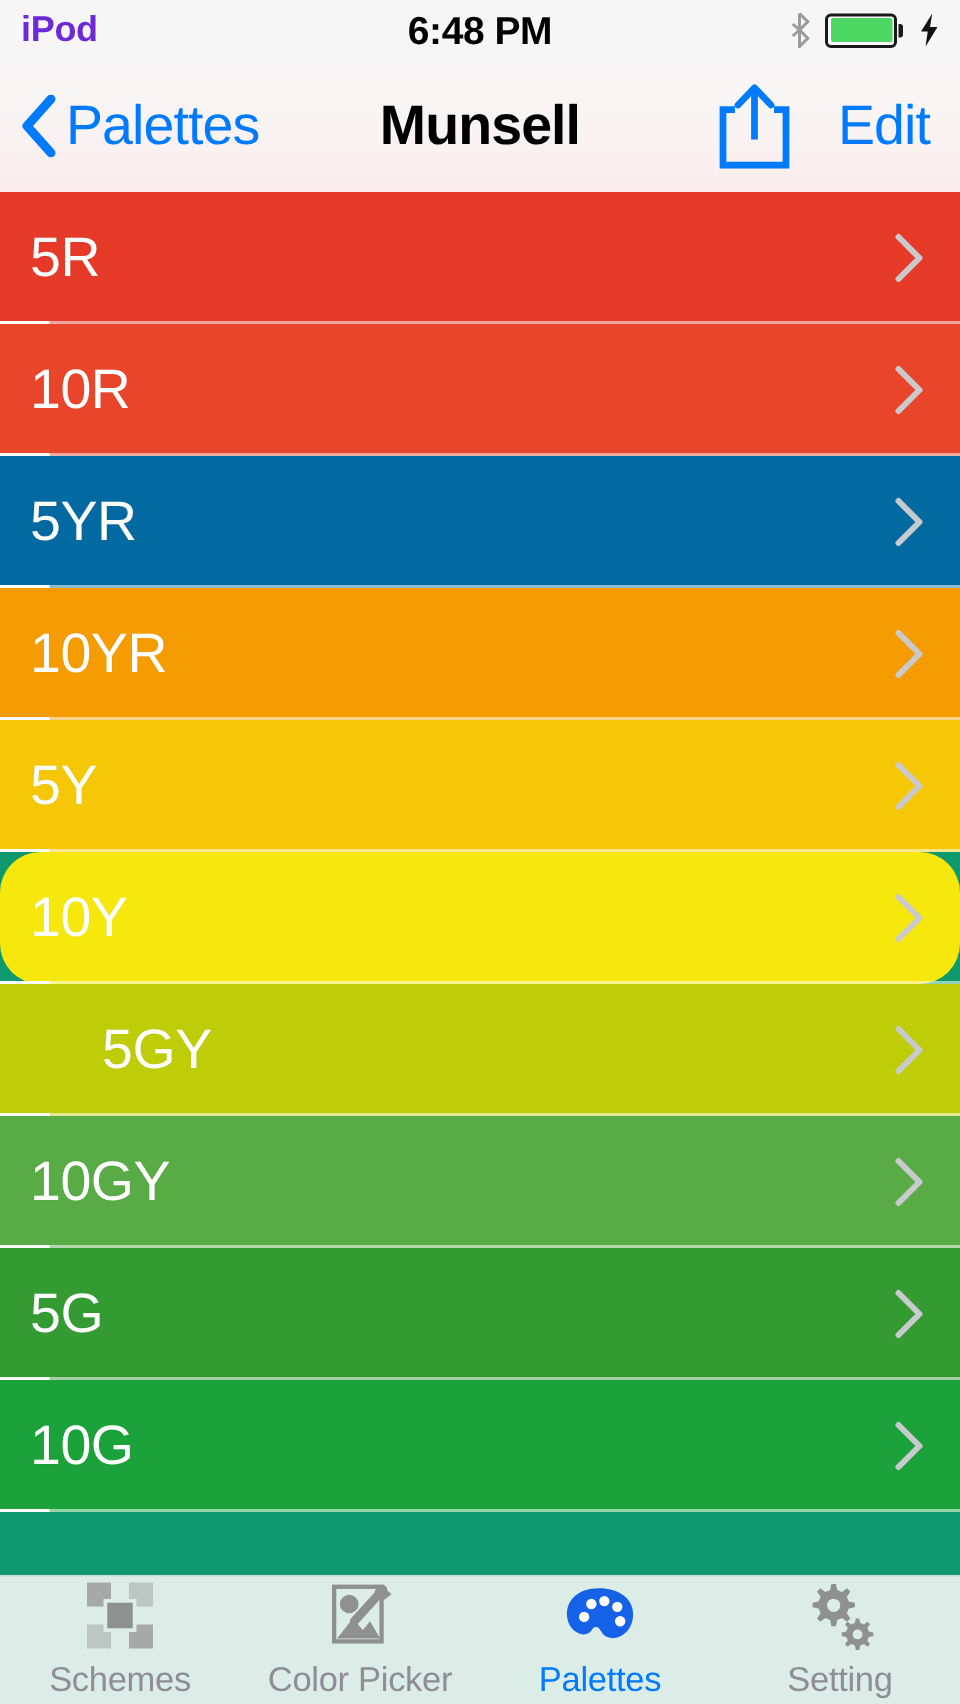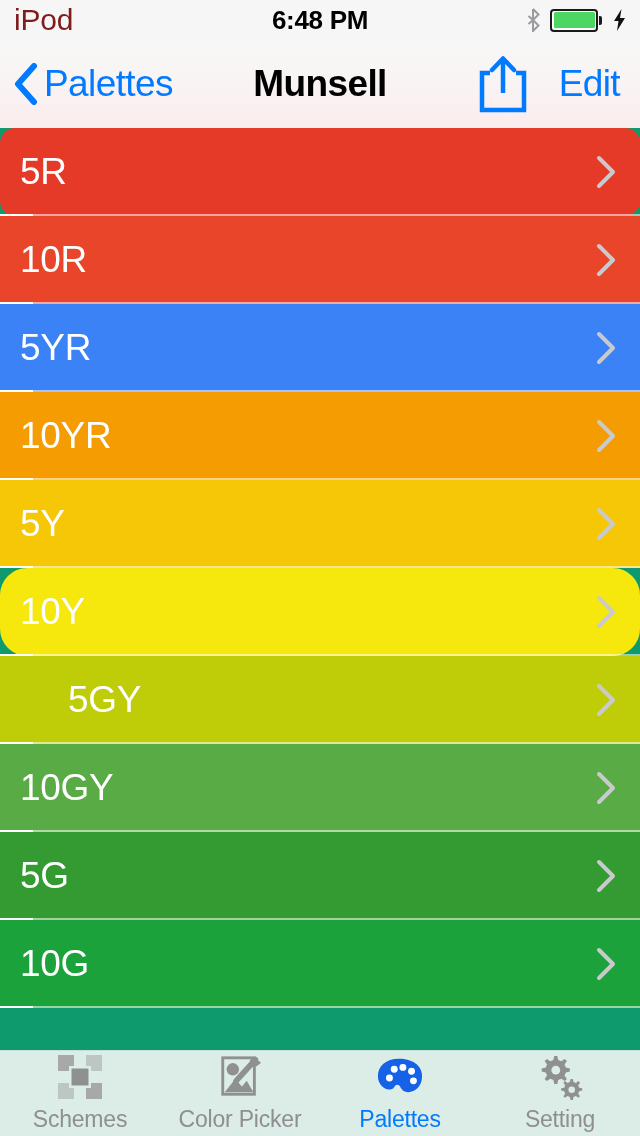--- a/index.html
+++ b/index.html
@@ -11,21 +11,21 @@
   }
   #app { position:relative; width:640px; height:1136px; }
 
   
   .statusbar {
     position:absolute; top:0; left:0; width:640px; height:40px;
     background:#f7f6f6;
     display:flex; align-items:center;
     padding:0 14px;
   }
-  .sb-carrier { font-size:30px; color:#7f1d1d; letter-spacing:-0.2px; }
+  .sb-carrier { font-size:24px; color:#6d28d9; letter-spacing:-0.2px;font-weight:bold; }
   .sb-time {
     position:absolute; left:0; width:640px; text-align:center;
     font-size:26px; font-weight:bold; color:#000; letter-spacing:-0.3px;
   }
   .sb-right {
     margin-left:auto; display:flex; align-items:center; gap:9px;
     position:relative; z-index:2;
   }
   .bt-icon { width:14px; height:24px; }
   .batt-wrap { display:flex; align-items:center; }
@@ -145,35 +145,35 @@
       <svg class="share-btn" viewBox="0 0 52 58">
         <path d="M13 18 L5 18 L5 55 L47 55 L47 18 L39 18" fill="none" stroke="#007aff" stroke-width="4.5" stroke-linecap="butt" stroke-linejoin="miter"></path>
         <path d="M26 38 L26 4" fill="none" stroke="#007aff" stroke-width="4.5" stroke-linecap="butt"></path>
         <path d="M15 15 L26 3.5 L37 15" fill="none" stroke="#007aff" stroke-width="4.5" stroke-linecap="round" stroke-linejoin="round"></path>
       </svg>
       <span class="nav-edit">Edit</span>
     </div>
   </div>
 
   <div class="list" id="list">
-      <div class="row" style="background: rgb(230, 58, 40); border-radius: 15px;">
+      <div class="row" style="background: rgb(230, 58, 40);">
         <span class="row-label">5R</span>
         <svg class="row-chev" viewBox="0 0 20 34">
           <path d="M3 3 L17 17 L3 31" fill="none" stroke="#c9cace" stroke-width="4" stroke-linecap="round" stroke-linejoin="round"></path>
         </svg>
         <div class="row-sep"></div>
       </div>
       <div class="row" style="background: rgb(233, 69, 42);">
         <span class="row-label">10R</span>
         <svg class="row-chev" viewBox="0 0 20 34">
           <path d="M3 3 L17 17 L3 31" fill="none" stroke="#c9cace" stroke-width="4" stroke-linecap="round" stroke-linejoin="round"></path>
         </svg>
         <div class="row-sep"></div>
       </div>
-      <div class="row" style="background: #3b82f6; text-align: center;">
+      <div class="row" style="background: #0369a1; text-align: center;">
         <span class="row-label">5YR</span>
         <svg class="row-chev" viewBox="0 0 20 34">
           <path d="M3 3 L17 17 L3 31" fill="none" stroke="#c9cace" stroke-width="4" stroke-linecap="round" stroke-linejoin="round"></path>
         </svg>
         <div class="row-sep"></div>
       </div>
       <div class="row" style="background: rgb(245, 156, 2);">
         <span class="row-label">10YR</span>
         <svg class="row-chev" viewBox="0 0 20 34">
           <path d="M3 3 L17 17 L3 31" fill="none" stroke="#c9cace" stroke-width="4" stroke-linecap="round" stroke-linejoin="round"></path>

